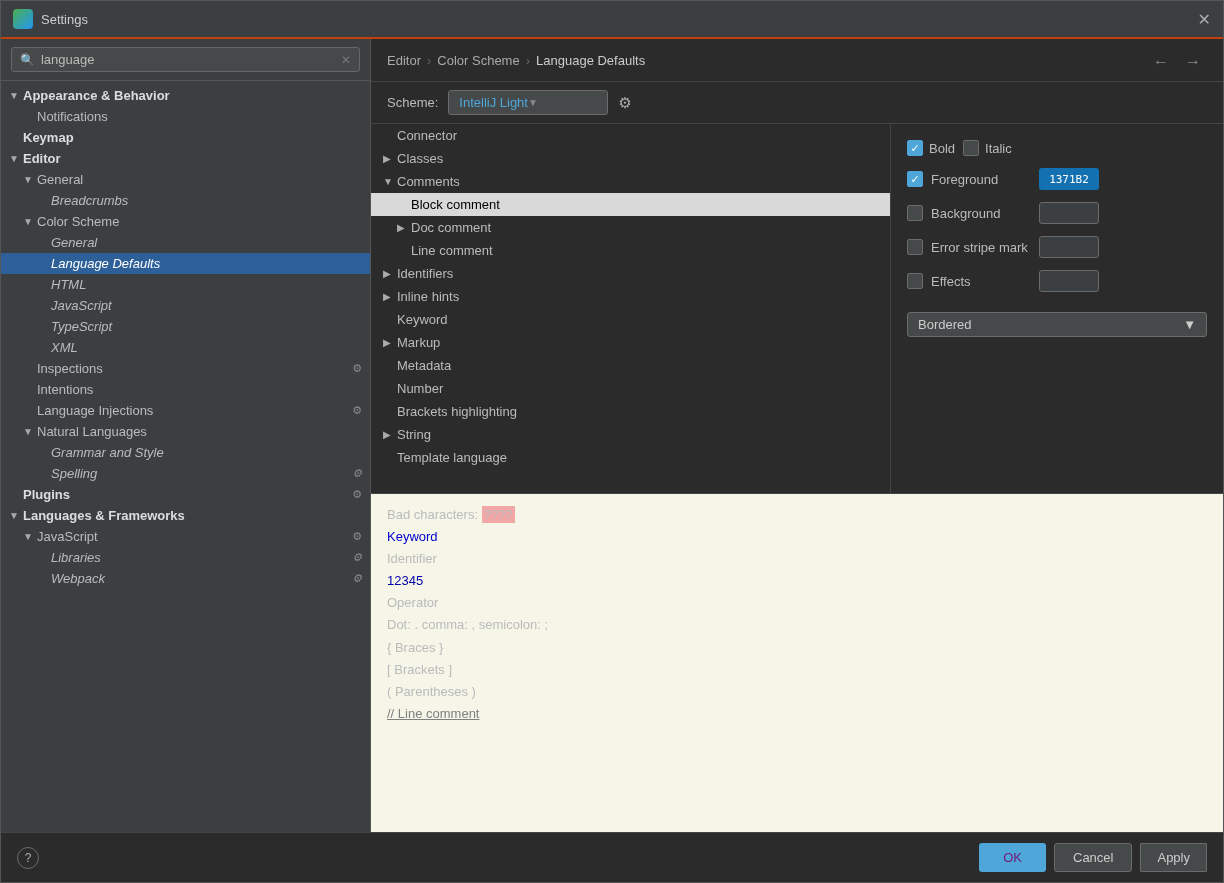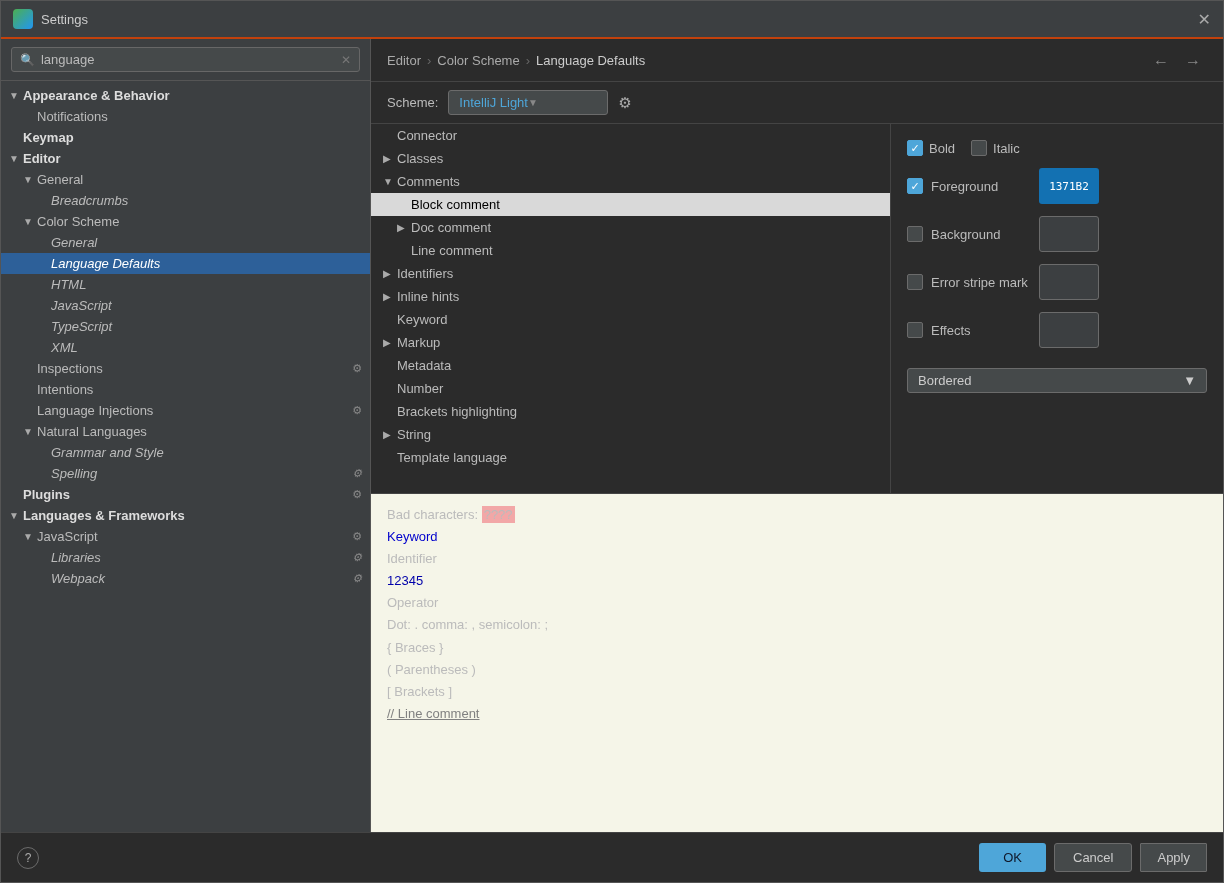--- a/index.html
+++ b/index.html
@@ -45,37 +45,37 @@
     .color-list-item { display: flex; align-items: center; padding: 4px 12px; cursor: pointer; color: #bbb; }
     .color-list-item.selected { background: #d9d9d9; color: #000; }
     .color-list-item .arrow { width: 14px; font-size: 10px; color: #aaa; }
     .color-list-item .item-label { flex: 1; }
     .color-list-item.indent1 { padding-left: 26px; }
     .props-panel { flex: 1; padding: 16px; display: flex; flex-direction: column; gap: 12px; background: #2b2b2b; }
     .props-row { display: flex; align-items: center; gap: 8px; }
     .checkbox-wrap { display: flex; align-items: center; gap: 6px; cursor: pointer; }
     .cb { width: 16px; height: 16px; border: 1px solid #6b6b6b; background: #45494a; border-radius: 2px; display: flex; align-items: center; justify-content: center; font-size: 11px; }
     .cb.checked { background: #4ea6d9; border-color: #4ea6d9; color: #fff; }
-    .color-swatch { width: 60px; height: 36px; border-radius: 3px; }
+    .color-swatch { width: 60px; height: 22px; border-radius: 3px; }
     .color-swatch.blue { background: #1371b2; }
     .color-swatch.empty { background: #3c3f41; border: 1px solid #6b6b6b; }
     .prop-label { color: #bbb; min-width: 100px; }
     .dropdown-select { display: flex; align-items: center; background: #45494a; border: 1px solid #6b6b6b; border-radius: 3px; padding: 4px 10px; gap: 6px; min-width: 140px; color: #ccc; cursor: pointer; }
     .preview-area { flex: 1; background: #f5f5e8; overflow-y: auto; padding: 10px 16px; font-family: 'Courier New', monospace; font-size: 13px; }
     .preview-line { line-height: 1.7; }
     .code-keyword { color: #0000cc; }
     .code-string { color: #008000; }
     .code-number { color: #0000aa; }
     .code-comment { color: #808080; text-decoration: underline; }
     .code-error { background: #f2a7a7; padding: 1px 2px; }
     
     .bottom-bar { display: flex; align-items: center; justify-content: space-between; padding: 10px 16px; border-top: 1px solid #444; background: #2b2b2b; }
     .help-btn { background: none; border: 1px solid #6b6b6b; border-radius: 50%; width: 22px; height: 22px; color: #aaa; cursor: pointer; display: flex; align-items: center; justify-content: center; font-size: 12px; }
     .action-btns { display: flex; gap: 8px; }
-    .btn-ok { background: #4ea6d9; color: #0f172a; border: none; border-radius: 3px; padding: 0 24px; cursor: pointer; font-size: 13px; }
+    .btn-ok { background: #4ea6d9; color: #701a75; border: none; border-radius: 3px; padding: 0 24px; cursor: pointer; font-size: 13px; }
     .btn-cancel { background: #45494a; color: #ccc; border: 1px solid #6b6b6b; border-radius: 3px; padding: 6px 18px; cursor: pointer; font-size: 13px; }
     .btn-apply { background: #45494a; color: #ccc; border: 1px solid #6b6b6b; border-radius: 1px; padding: 6px 16px; cursor: pointer; font-size: 13px; }
     ::-webkit-scrollbar { width: 8px; background: #3c3f41; }
     ::-webkit-scrollbar-thumb { background: #555; border-radius: 4px; }
   </style>
 </head>
 <body>
 
 <div class="dialog">
 
@@ -297,21 +297,21 @@
               <span class="item-label">Template language</span>
             </div>
           </div>
 
           <div class="props-panel">
             <div class="props-row">
               <label class="checkbox-wrap">
                 <div class="cb checked">✓</div>
                 <span>Bold</span>
               </label>
-              <label class="checkbox-wrap" style="margin-left: 8px; text-align: right;">
+              <label class="checkbox-wrap" style="margin-left: 0; text-align: right;">
                 <div class="cb"></div>
                 <span>Italic</span>
               </label>
             </div>
             <div class="props-row">
               <label class="checkbox-wrap">
                 <div class="cb checked">✓</div>
               </label>
               <span class="prop-label">Foreground</span>
               <div class="color-swatch blue" style="display:flex;align-items:center;justify-content:center;color:#fff;font-size:11px;font-family:monospace;">1371B2</div>
@@ -363,24 +363,24 @@
           <div class="preview-line">
             <span>Operator</span>
           </div>
           <div class="preview-line">
             <span>Dot: . comma: , semicolon: ;</span>
           </div>
           <div class="preview-line">
             <span>{ Braces }</span>
           </div>
           <div class="preview-line">
+            <span>[ Brackets ]</span>
+          </div>
+          <div class="preview-line">
             <span>( Parentheses )</span>
-          </div>
-          <div class="preview-line">
-            <span>[ Brackets ]</span>
           </div>
           <div class="preview-line">
             <span class="code-comment">// Line comment</span>
           </div>
         </div>
       </div>
     </div>
   </div>
 
   <div class="bottom-bar">

